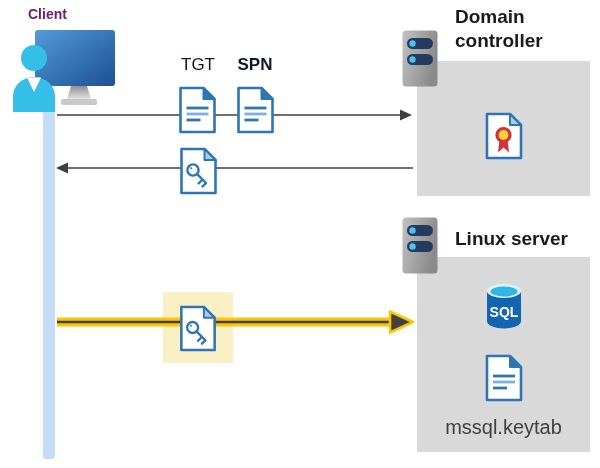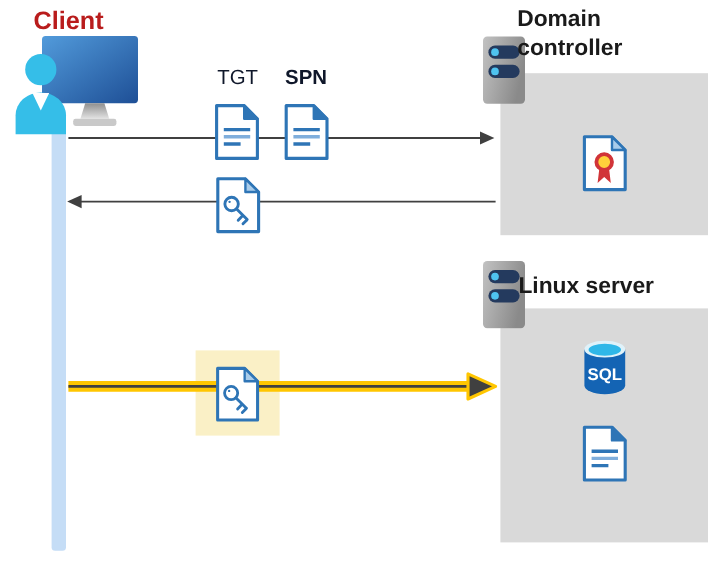--- a/index.html
+++ b/index.html
@@ -2,21 +2,21 @@
 <html><head>
 <meta charset="utf-8">
 <style>
   html,body{margin:0;padding:0;background:#ffffff;}
   .canvas{
     position:relative;width:600px;height:468px;background:#ffffff;overflow:hidden;
     font-family:"Liberation Sans",sans-serif;color:#1a1a1a;
   }
   .abs{position:absolute;}
   .heading{font-weight:bold;font-size:19px;line-height:24px;color:#1a1a1a;}
-  .client-heading{font-weight:bold;font-size:21px;color:#b91c1c;}
+  .client-heading{font-weight:bold;font-size:14px;color:#701a75;}
   .ticket-label{font-size:17px;color:#0f172a;text-align:center;}
   .gray-box{background:#d9d9d9;}
   .timeline{background:#c5ddf6;border-radius:3px;}
   .highlight{background:#faf0c6;}
   .keytab-label{font-size:20px;color:#404040;text-align:center;}
   svg{display:block;}
 </style>
 </head>
 <body>
 
@@ -76,36 +76,36 @@
         <stop offset="0" stop-color="#C2C2C2"></stop>
           <stop offset="1" stop-color="#8A8A8A"></stop>
       </linearGradient>
     </defs>
     <rect x="0.5" y="0.5" width="35" height="56" rx="3.5" fill="url(#srv1)"></rect>
     <rect x="5" y="8" width="26" height="11" rx="5.5" fill="#243A5E"></rect>
     <circle cx="10.5" cy="13.5" r="3.2" fill="#4FC3F0"></circle>
     <rect x="5" y="24" width="26" height="11" rx="5.5" fill="#243A5E"></rect>
     <circle cx="10.5" cy="29.5" r="3.2" fill="#4FC3F0"></circle>
   </svg>
-  <div class="abs heading" style="left:431px;top:5px;width:145px;">Domain controller</div>
+  <div class="abs heading" style="left:455px;top:5px;width:145px;">Domain controller</div>
 
   <svg class="abs" style="left:402px;top:217px;" width="36" height="57" viewBox="0 0 36 57">
     <defs>
       <linearGradient id="srv2" x1="0" y1="0" x2="1" y2="0.35">
         <stop offset="0" stop-color="#C2C2C2"></stop>
           <stop offset="1" stop-color="#8A8A8A"></stop>
       </linearGradient>
     </defs>
     <rect x="0.5" y="0.5" width="35" height="56" rx="3.5" fill="url(#srv2)"></rect>
     <rect x="5" y="8" width="26" height="11" rx="5.5" fill="#243A5E"></rect>
     <circle cx="10.5" cy="13.5" r="3.2" fill="#4FC3F0"></circle>
     <rect x="5" y="24" width="26" height="11" rx="5.5" fill="#243A5E"></rect>
     <circle cx="10.5" cy="29.5" r="3.2" fill="#4FC3F0"></circle>
   </svg>
-  <div class="abs heading" style="left:432px;top:227px;">Linux server</div>
+  <div class="abs heading" style="left:455px;top:227px;">Linux server</div>
 
   <div class="abs ticket-label" style="left:176px;top:55px;width:44px;">TGT</div>
   <div class="abs ticket-label" style="left:233px;top:55px;width:44px;font-weight:bold;">SPN</div>
 
   <svg class="abs" style="left:177px;top:86px;" width="41" height="48" viewBox="0 0 40 48">
     <path d="M3 2 H26 L37 13 V46 H3 Z" fill="#ffffff" stroke="#2E75B6" stroke-width="2.6" stroke-linejoin="round"></path>
     <path d="M26 2 L26 13 L37 13 Z" fill="#2E75B6" stroke="#2E75B6" stroke-width="2" stroke-linejoin="round"></path>
     <line x1="9" y1="22" x2="31" y2="22" stroke="#2E75B6" stroke-width="2.8"></line>
     <line x1="9" y1="28" x2="31" y2="28" stroke="#7FAEDC" stroke-width="2.8"></line>
     <line x1="9" y1="34" x2="23" y2="34" stroke="#2E75B6" stroke-width="2.8"></line>
@@ -160,14 +160,15 @@
   </svg>
 
   <svg class="abs" style="left:484px;top:354px;" width="40" height="48" viewBox="0 0 40 48">
     <path d="M3 2 H26 L37 13 V46 H3 Z" fill="#ffffff" stroke="#2E75B6" stroke-width="2.6" stroke-linejoin="round"></path>
     <path d="M26 2 L26 13 L37 13 Z" fill="#2E75B6" stroke="#2E75B6" stroke-width="2" stroke-linejoin="round"></path>
     <line x1="9" y1="22" x2="31" y2="22" stroke="#2E75B6" stroke-width="2.8"></line>
     <line x1="9" y1="28" x2="31" y2="28" stroke="#7FAEDC" stroke-width="2.8"></line>
     <line x1="9" y1="34" x2="23" y2="34" stroke="#2E75B6" stroke-width="2.8"></line>
   </svg>
 
+  <div class="abs keytab-label" style="left:417px;top:416px;width:173px;">mssql.keytab</div>
 
 </div>
 
 </body></html>

